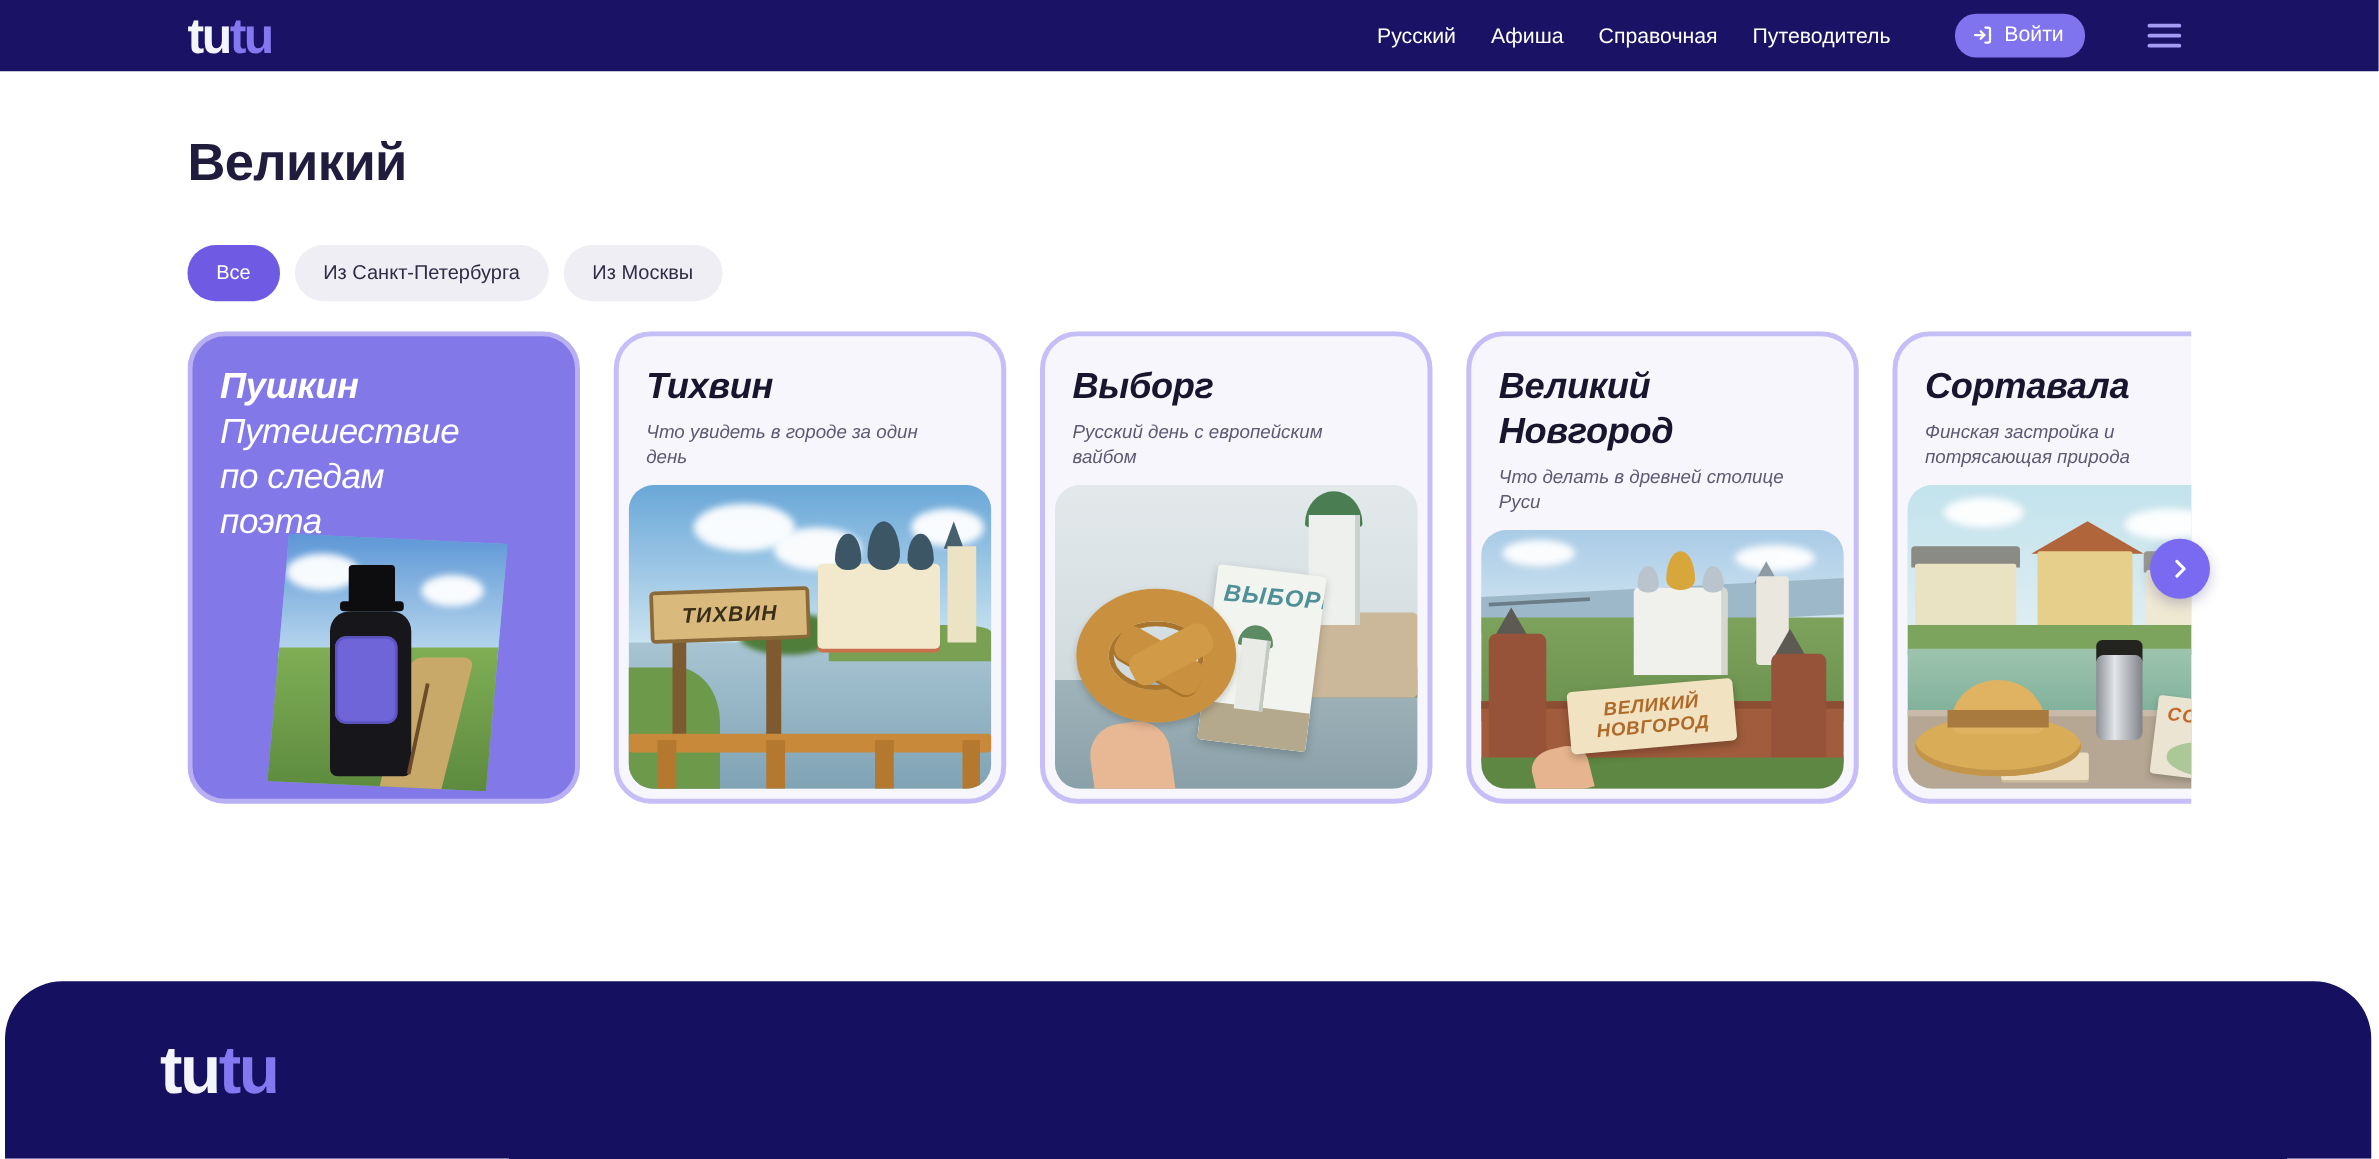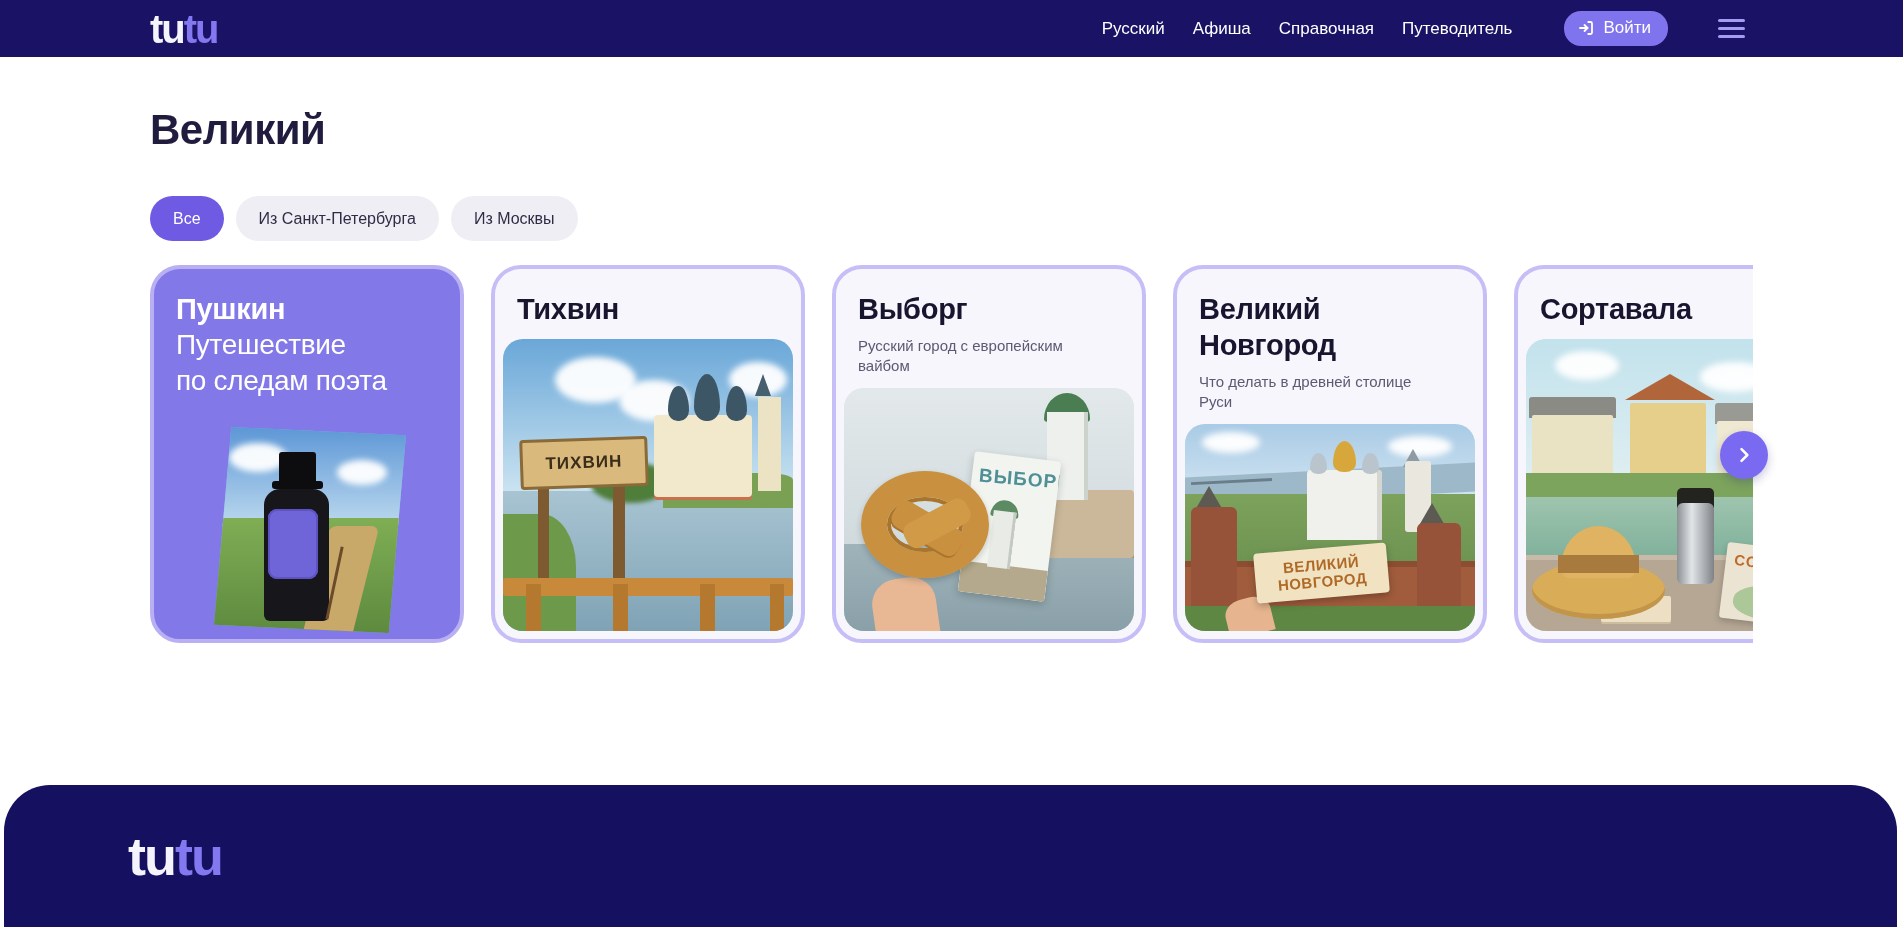--- a/index.html
+++ b/index.html
@@ -33,21 +33,21 @@
     font-size:42px;font-weight:800;color:#201c3e;letter-spacing:-0.5px;
   }
   .chips{position:absolute;left:150px;top:196px;display:flex;gap:12px;}
   .chip{
     height:45px;display:flex;align-items:center;padding:4px 23px;
     border-radius:23px;font-size:16px;cursor:pointer;border:none;
     background:#efeef4;color:#2f2c45;font-family:"Liberation Sans", sans-serif;
   }
   .chip.active{background:#6f5ae4;color:#ffffff;}
   
-  .carousel-wrap{position:absolute;left:150px;top:265px;width:1603px;height:462px;}
+  .carousel-wrap{position:absolute;left:150px;top:265px;width:1603px;height:462px;font-style:italic;}
   .carousel-viewport{width:100%;height:100%;overflow:hidden;}
   .track{display:flex;gap:27px;height:100%;}
   .card{
     flex:0 0 314px;box-sizing:border-box;height:378px;
     border:4px solid #c6bef6;border-radius:30px;background:#f7f6fc;
     display:flex;flex-direction:column;padding:8px;cursor:pointer;position:relative;
   }
   .card.purple{background:#8278e7;border-color:#b9b0f4;}
   .card-text{padding:14px 12px 0 14px;}
   .card-title{margin:0;font-size:29px;font-weight:700;color:#18152e;letter-spacing:-0.3px;line-height:36px;max-width:250px;}
@@ -243,20 +243,21 @@
             <div class="pk-brim"></div>
             <div class="pk-hat"></div>
             <div class="pk-cane"></div>
           </div>
         </div>
       </article>
 
       <article class="card">
         <div class="card-text">
           <h3 class="card-title">Тихвин</h3>
+          <p class="card-sub">Что увидеть в городе за один день</p>
         </div>
         <div class="card-img">
           <div class="scene">
             <div class="tk-sky"></div>
             <div class="cloud" style="left:18%;top:6%;width:28%;height:16%;"></div>
             <div class="cloud" style="left:40%;top:14%;width:24%;height:14%;"></div>
             <div class="cloud" style="left:78%;top:8%;width:20%;height:12%;"></div>
             <div class="tk-river"></div>
             <div class="tk-bank"></div>
             <div class="tk-bank2"></div>
@@ -275,21 +276,21 @@
             <div class="tk-post" style="left:38%;"></div>
             <div class="tk-post" style="left:68%;"></div>
             <div class="tk-post" style="left:92%;"></div>
           </div>
         </div>
       </article>
 
       <article class="card">
         <div class="card-text">
           <h3 class="card-title">Выборг</h3>
-          <p class="card-sub">Русский город с европейским вайбом</p>
+          <p class="card-sub">Русский день с европейским вайбом</p>
         </div>
         <div class="card-img">
           <div class="scene">
             <div class="vb-sky"></div>
             <div class="vb-water"></div>
             <div class="vb-hill"></div>
             <div class="vb-castle-base"></div>
             <div class="vb-dome"></div>
             <div class="vb-tower"></div>
             <div class="vb-postcard">
@@ -334,20 +335,21 @@
             <div class="nv-hand"></div>
             <div class="nv-sign">ВЕЛИКИЙ
 НОВГОРОД</div>
           </div>
         </div>
       </article>
 
       <article class="card">
         <div class="card-text">
           <h3 class="card-title">Сортавала</h3>
+          <p class="card-sub">Финская застройка и потрясающая природа</p>
         </div>
         <div class="card-img">
           <div class="scene">
             <div class="sr-sky"></div>
             <div class="cloud" style="left:10%;top:4%;width:22%;height:10%;"></div>
             <div class="cloud" style="left:60%;top:8%;width:24%;height:10%;"></div>
             <div class="sr-h1r"></div>
             <div class="sr-house sr-h1"></div>
             <div class="sr-h2r"></div>
             <div class="sr-house sr-h2"></div>

